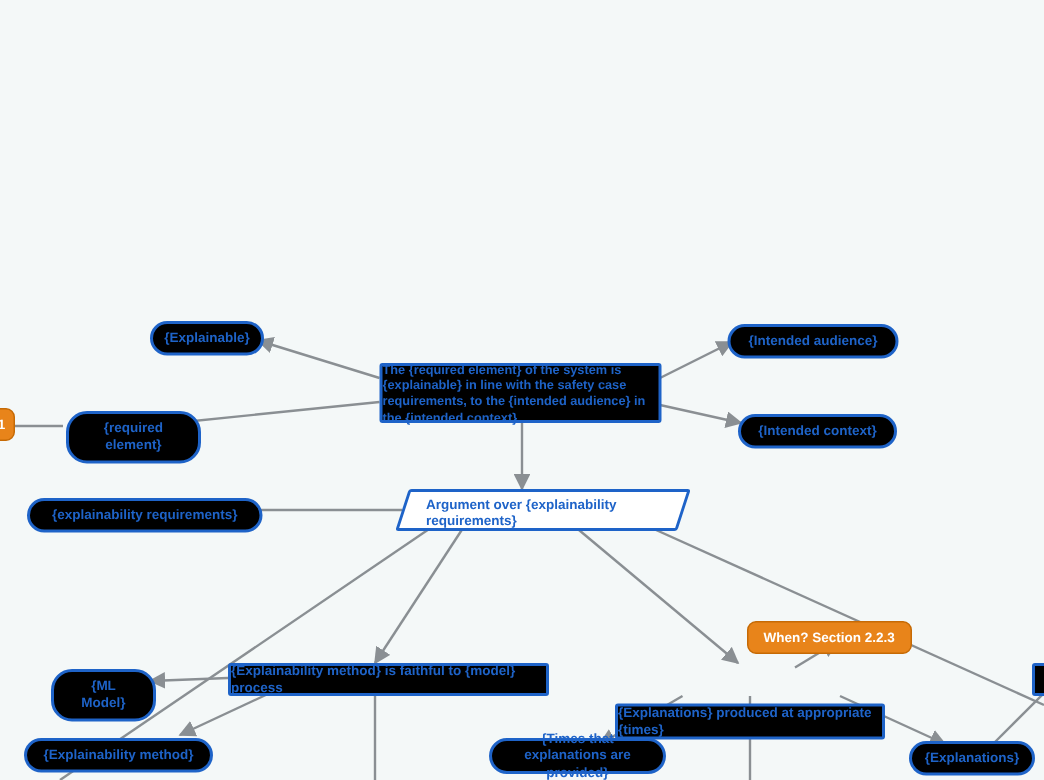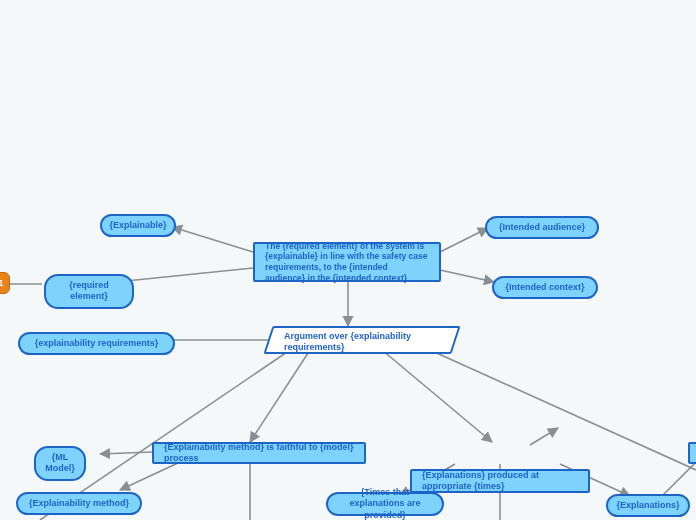--- a/index.html
+++ b/index.html
@@ -18,34 +18,34 @@
   svg.lines {
     position: absolute;
     top: 0; left: 0;
     width: 696px; height: 520px;
     pointer-events: none;
   }
   .node {
     position: absolute;
     border: 2px solid #1e63c8;
     border-radius: 14px;
-    background: #7dd3fc;
+    background: #000000;
     color: #1e63c8;
     font-size: 9px;
     font-weight: bold;
     padding: 4px 10px;
     text-align: center;
     display: flex;
     align-items: center;
     justify-content: center;
     line-height: 1.25;
   }
   .node.rect {
     border-radius: 2px;
-    padding: 6px 10px;
+    padding: 6px 0;
     text-align: left;
     justify-content: flex-start;
   }
   .para {
     position: absolute;
     color: #1e63c8;
     font-size: 9px;
     font-weight: bold;
   }
   .para .skew {
@@ -127,29 +127,30 @@
   </g>
 </svg>
 
 <div class="orange" style="left:-8px; top:272px; width:18px; padding:5px 2px;">1</div>
 
 <div class="node" style="left:100px; top:214px; width:76px;">{Explainable}</div>
 <div class="node" style="left:44px; top:274px; width:90px;">{required element}</div>
 <div class="node" style="left:485px; top:216px; width:114px;">{Intended audience}</div>
 <div class="node" style="left:492px; top:276px; width:106px;">{Intended context}</div>
 <div class="node" style="left:18px; top:332px; width:157px;">{explainability requirements}</div>
-<div class="node" style="left:34px; top:446px; width:52px;">{ML Model}</div>
+<div class="node" style="left:34px; top:446px; width:70px;">{ML Model}</div>
 <div class="node" style="left:16px; top:492px; width:126px;text-align:right;">{Explainability method}</div>
 <div class="node" style="left:326px; top:492px; width:118px; height:24px;">{Times that explanations are provided}</div>
 <div class="node" style="left:606px; top:494px; width:84px;">{Explanations}</div>
 
 <div class="node rect" style="left:253px; top:242px; width:188px; height:40px; font-size:8.5px;">The {required element} of the system is {explainable} in line with the safety case requirements, to the {intended audience} in the {intended context}</div>
 <div class="node rect" style="left:152px; top:442px; width:214px; height:22px;">{Explainability method} is faithful to {model} process</div>
 <div class="node rect" style="left:410px; top:442px; width:180px; height:24px;margin-top:27px;">{Explanations} produced at appropriate {times}</div>
 <div class="node rect" style="left:688px; top:442px; width:40px; height:22px;"></div>
 
 <div class="para" style="left:268px; top:326px; width:188px; height:28px;">
   <div class="skew"></div>
   <div class="txt">Argument over {explainability requirements}</div>
 </div>
 
+<div class="orange" style="left:498px; top:414px;">When? Section 2.2.3</div>
 
 </div>
 
 </body></html>

